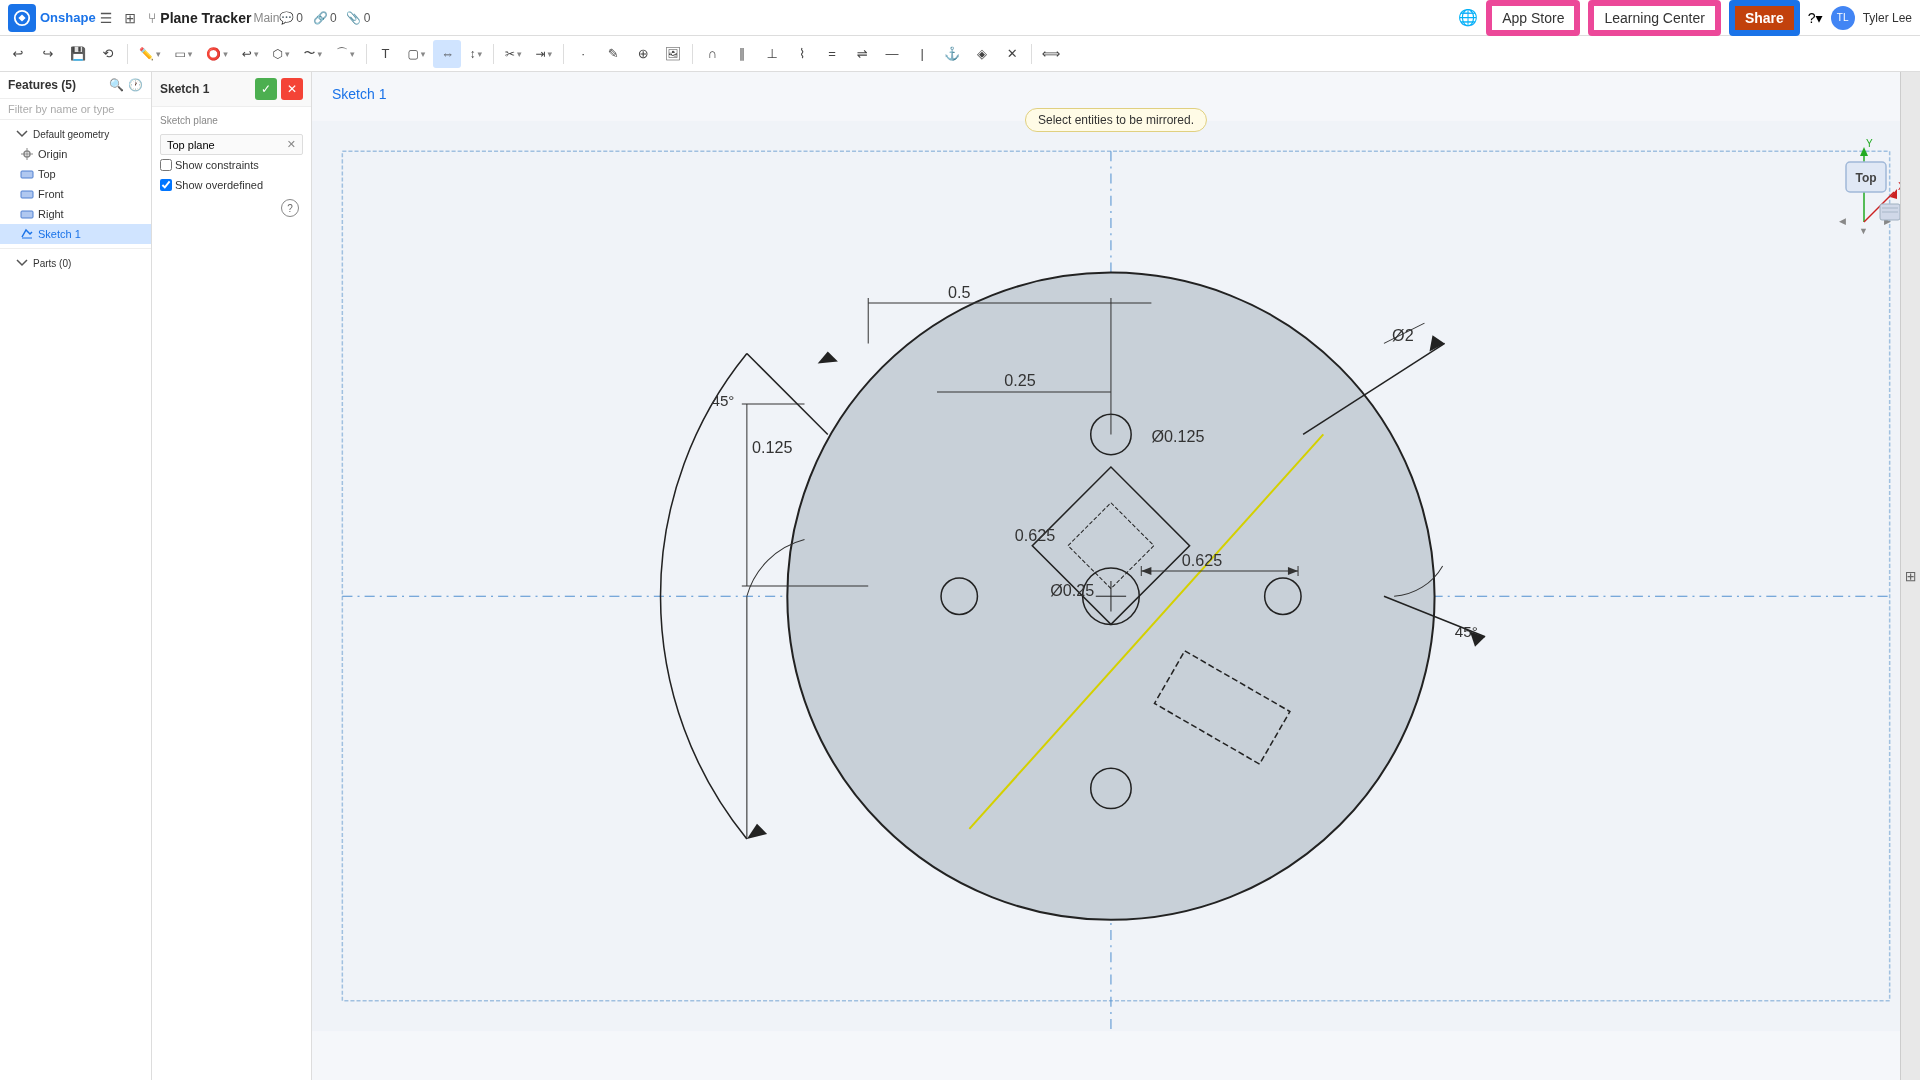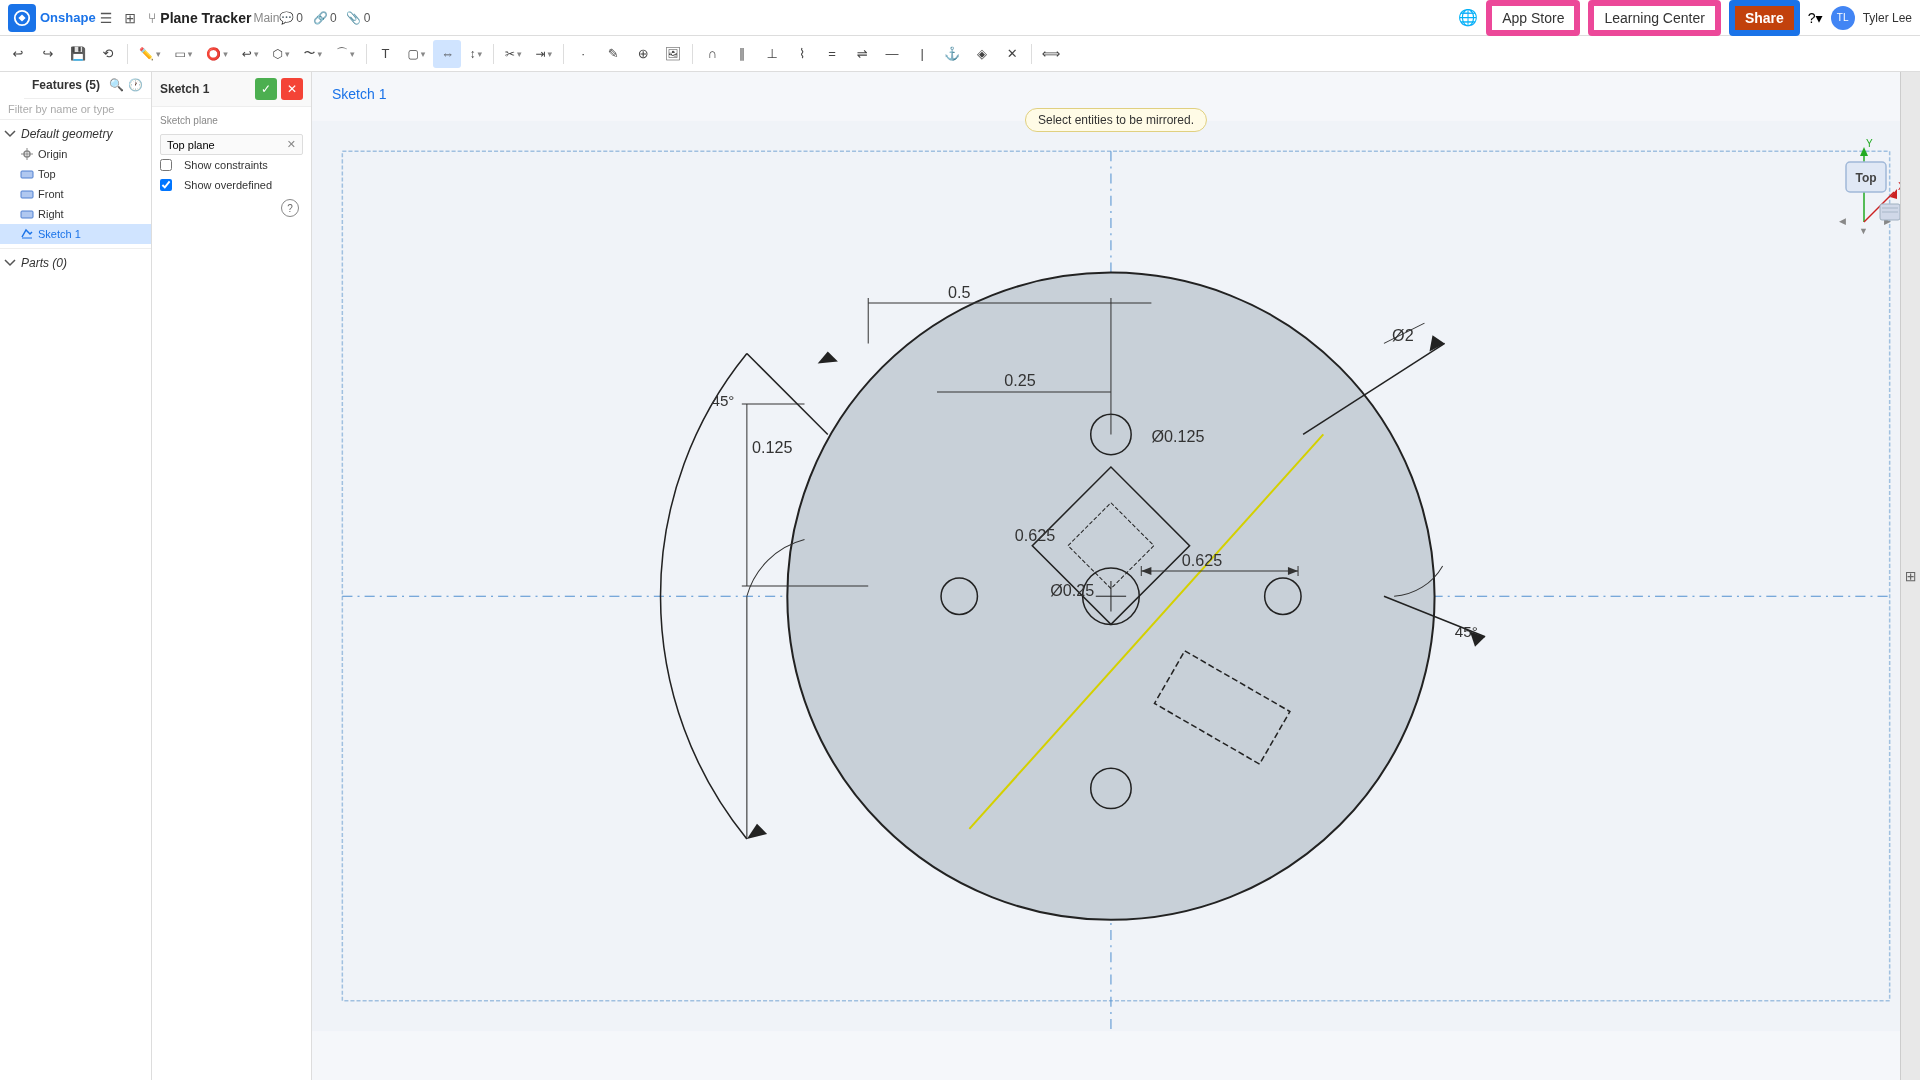--- a/index.html
+++ b/index.html
@@ -35,28 +35,28 @@
     }
     .toolbar-sep { width: 1px; height: 20px; background: #ddd; margin: 0 3px; }
     .toolbar-btn-wide { display: flex; align-items: center; gap: 2px; padding: 0 6px; height: 28px; border-radius: 3px; cursor: pointer; color: #444; font-size: 12px; border: none; background: transparent; }
     .chevron { font-size: 9px; color: #888; }
 
     
     #main { display: flex; height: calc(1080px - 72px); }
 
     
     #left-panel { width: 152px; background: #fff; border-right: 1px solid #ddd; display: flex; flex-direction: column; flex-shrink: 0; }
-    #features-header { display: flex; align-items: center; justify-content: space-between; padding: 6px 8px; border-bottom: 1px solid #eee; margin-left: 24px; }
+    #features-header { display: flex; align-items: center; justify-content: space-between; padding: 6px 8px; border-bottom: 1px solid #eee; }
     #features-header span { font-size: 12px; font-weight: 600; color: #333; }
     .feat-icons { display: flex; gap: 4px; }
     .feat-icon { font-size: 13px; color: #666; cursor: pointer; }
     #filter-input { width: 100%; padding: 4px 8px; border: none; border-bottom: 1px solid #eee; outline: none; font-size: 11px; color: #555; }
     #filter-input::placeholder { color: #aaa; }
     .tree-section { padding: 4px 0; }
-    .tree-section-label { display: flex; align-items: center; gap: 4px; padding: 3px 3px; font-size: 12px; color: #333; cursor: pointer; font-style: italic; }
+    .tree-section-label { display: flex; align-items: center; gap: 4px; padding: 3px 15px; font-size: 10px; color: #333; cursor: pointer; }
     .tree-item { display: flex; align-items: center; gap: 4px; padding: 3px 8px 3px 20px; font-size: 11px; color: #333; cursor: pointer; }
     .tree-item.active { background: #d0e4ff; color: #1a73e8; }
     .tree-item svg, .tree-section-label svg { width: 14px; height: 14px; flex-shrink: 0; }
     .parts-section { border-top: 1px solid #eee; padding: 4px 0; }
 
     
     #sketch-panel {
       width: 160px; background: #fff; border-right: 1px solid #ddd;
       display: flex; flex-direction: column; flex-shrink: 0;
     }
@@ -64,21 +64,21 @@
       display: flex; align-items: center; justify-content: space-between;
       padding: 6px 8px; border-bottom: 1px solid #eee; background: #f9f9f9;
     }
     .sketch-title { font-size: 12px; font-weight: 600; color: #333; }
     .sketch-actions { display: flex; gap: 4px; }
     .sketch-ok { width: 22px; height: 22px; background: #4caf50; border-radius: 3px; display: flex; align-items: center; justify-content: center; cursor: pointer; color: white; font-size: 12px; border: none; }
     .sketch-cancel { width: 22px; height: 22px; background: #f44336; border-radius: 3px; display: flex; align-items: center; justify-content: center; cursor: pointer; color: white; font-size: 12px; border: none; }
     .sketch-body { padding: 8px; }
     .sketch-field-label { font-size: 10px; color: #888; margin-bottom: 8px; }
     .sketch-field-value { display: flex; align-items: center; justify-content: space-between; padding: 3px 6px; border: 1px solid #ddd; border-radius: 2px; font-size: 11px; background: #fafafa; }
-    .sketch-checkbox-row { display: flex; align-items: center; gap: 12px; padding: 4px 0; font-size: 11px; color: #333; }
+    .sketch-checkbox-row { display: flex; align-items: center; gap: 3px; padding: 4px 0; font-size: 11px; color: #333; }
     .sketch-checkbox-row input { width: 12px; height: 12px; }
     .sketch-help { display: flex; justify-content: flex-end; padding: 4px; }
     .sketch-help-icon { width: 18px; height: 18px; border-radius: 50%; border: 1px solid #888; display: flex; align-items: center; justify-content: center; font-size: 10px; color: #666; cursor: pointer; }
 
     
     #canvas-area { flex: 1; background: #f5f7fa; position: relative; overflow: hidden; }
     
     
     #tooltip { position: absolute; top: 36px; left: 50%; transform: translateX(-50%); background: #fffbe6; border: 1px solid #e0d080; border-radius: 12px; padding: 4px 12px; font-size: 12px; color: #333; z-index: 10; }
 

